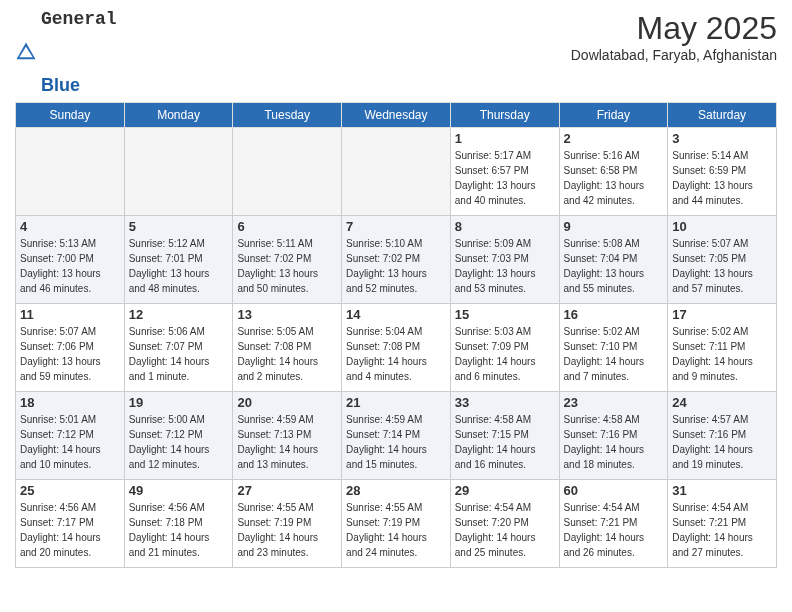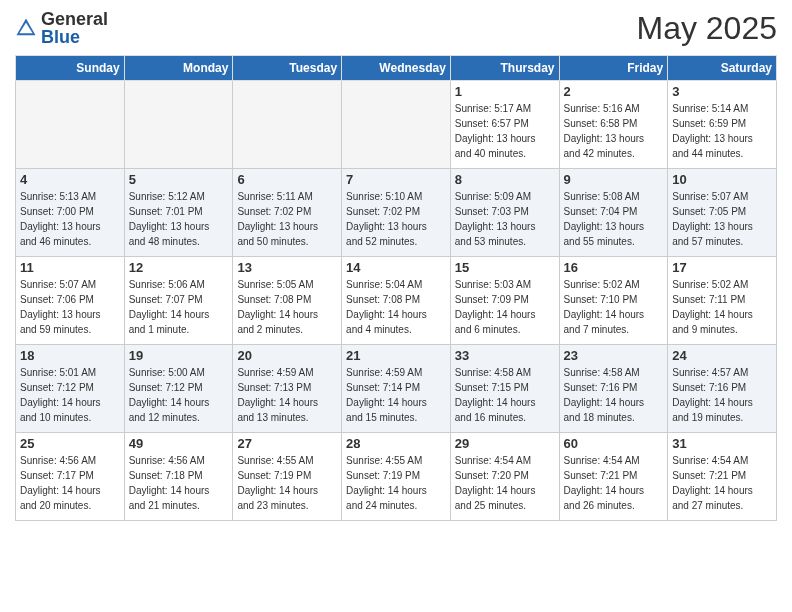--- a/index.html
+++ b/index.html
@@ -24,26 +24,28 @@
     .logo {
       display: flex;
       align-items: center;
       gap: 4px;
     }
     .logo-text-general {
       font-size: 18px;
       font-weight: bold;
       color: #333;
       line-height: 1;
+      font-family: Liberation Mono, monospace;
     }
     .logo-text-blue {
       font-size: 18px;
       font-weight: bold;
       color: #1a5fa8;
       line-height: 1;
+      margin-top: 48px;
     }
     .logo-icon {
       width: 22px;
       height: 22px;
     }
     .logo-wrapper {
       display: flex;
       flex-direction: column;
     }
     .title-section {
@@ -60,23 +62,23 @@
     }
     .calendar {
       width: 100%;
       border-collapse: collapse;
       table-layout: fixed;
     }
     .calendar th {
       background: #2a6db5;
       color: #fff;
       font-size: 12px;
-      font-weight: bold;
+      font-weight: normal;
       padding: 5px 4px;
-      text-align: right;
+      text-align: center;
       border: 1px solid #ddd;
     }
     .calendar td {
       vertical-align: top;
       border: 1px solid #ccc;
       padding: 3px 4px;
       font-size: 9.5px;
       color: #333;
       height: 88px;
       width: 113px;
@@ -112,20 +114,21 @@
         <polygon points="15,2 28,25 2,25" fill="#2a6db5"></polygon>
         <polygon points="15,8 24,22 6,22" fill="#fff"></polygon>
       </svg>
       <div class="logo-wrapper">
         <span class="logo-text-general">General</span>
         <span class="logo-text-blue">Blue</span>
       </div>
     </div>
     <div class="title-section">
       <div class="month-year">May 2025</div>
+      <div class="location">Dowlatabad, Faryab, Afghanistan</div>
     </div>
   </div>
 
   <table class="calendar">
     <thead>
       <tr>
         <th>Sunday</th>
         <th>Monday</th>
         <th>Tuesday</th>
         <th>Wednesday</th>

